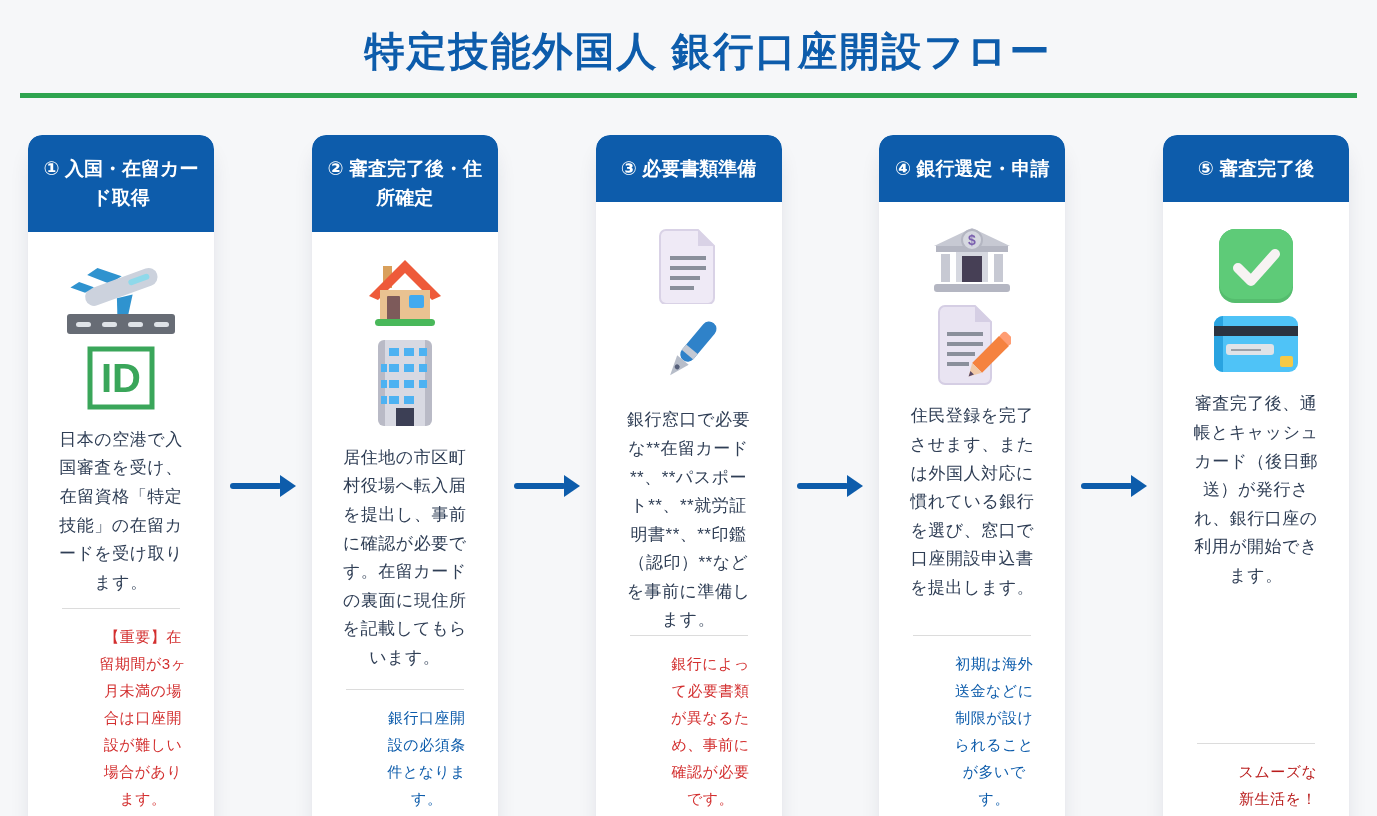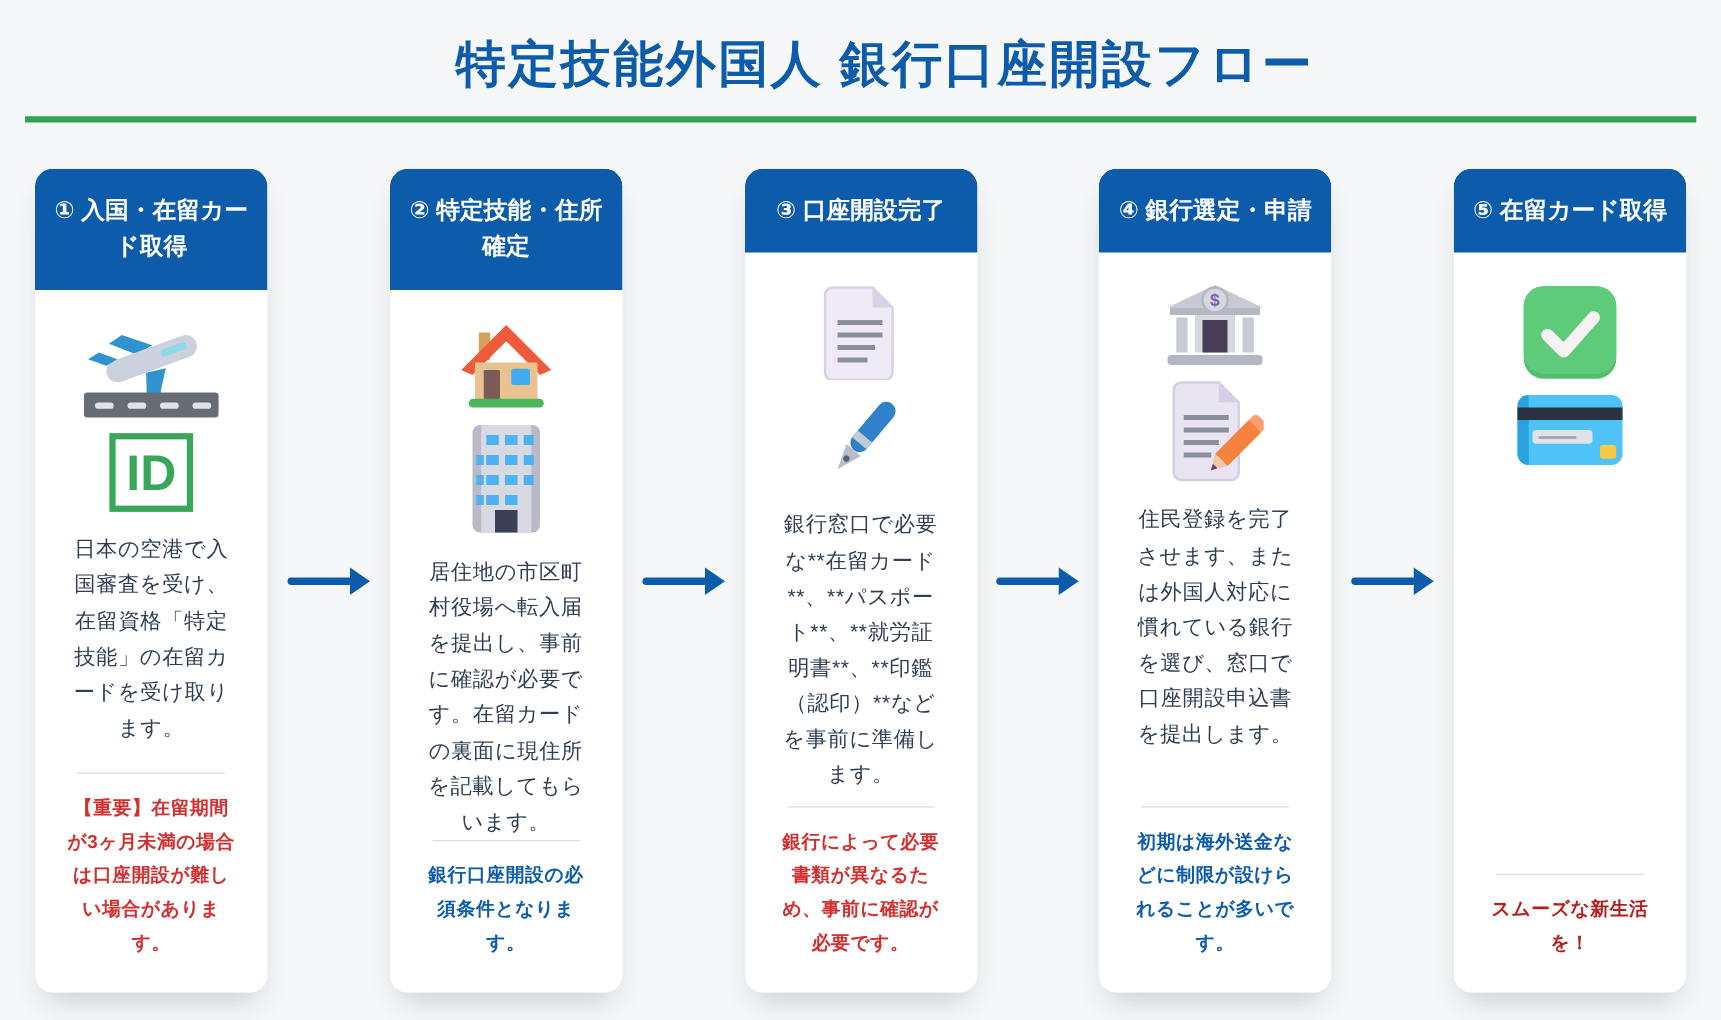--- a/index.html
+++ b/index.html
@@ -37,22 +37,23 @@
   .step-description {
     font-size:17px; line-height:1.68; letter-spacing:0.5px;
     text-align:center; padding:0 27px; color:#2f3e55;
   }
   .spacer { flex:1 1 auto; }
   .note-block { padding:0 20px 26px 20px; text-align:center; }
   .note-divider {
     border:0; border-top:1px solid #dcdcdc; margin:0 14px 14px 14px;
   }
   .step-note {
-    font-size:15px; font-weight:bold; line-height:1.8; letter-spacing:0.5px;
+    font-size:15px; font-weight:normal; line-height:1.8; letter-spacing:0.5px;
     padding:0 5px;
+    margin-left:44px;
   }
   .note-important { color:#d32f2f; }
   .note-info { color:#0d5cab; }
   .note-neutral { color:#b91c1c; }
   .arrow-cell {
     flex:1 1 auto; display:flex; align-items:center; justify-content:center;
   }
   .flow-arrow { display:flex; align-items:center; }
   .arrow-line { width:52px; height:6px; background:#0d5cab; border-radius:3px; }
   .arrow-head {
@@ -103,21 +104,21 @@
   </div>
 
   <div class="arrow-cell">
     <div class="flow-arrow">
       <div class="arrow-line"></div>
         <div class="arrow-head"></div>
     </div>
   </div>
 
   <div class="step-card">
-    <div class="step-header">② 特定技能・住所確定</div>
+    <div class="step-header">② 審査完了後・住所確定</div>
     <div class="icon-area">
       <svg class="icon-svg" width="76" height="70" viewBox="0 0 76 70">
         <rect x="16" y="8" width="9" height="22" fill="#d9a05b"></rect>
         <polygon points="38,2 74,38 65,42 38,15 11,42 2,38" fill="#ee5a3a"></polygon>
         <rect x="13" y="32" width="50" height="30" fill="#e9c291"></rect>
         <rect x="20" y="38" width="13" height="24" rx="1" fill="#7d5a5a"></rect>
         <rect x="42" y="37" width="15" height="13" rx="2" fill="#41aaf0"></rect>
         <rect x="8" y="61" width="60" height="7" rx="3.5" fill="#49b85a"></rect>
       </svg>
       <svg class="icon-svg" width="74" height="90" viewBox="0 0 74 90">
@@ -149,21 +150,21 @@
   </div>
 
   <div class="arrow-cell">
     <div class="flow-arrow">
       <div class="arrow-line"></div>
         <div class="arrow-head"></div>
     </div>
   </div>
 
   <div class="step-card">
-    <div class="step-header">③ 口座開設完了</div>
+    <div class="step-header">③ 必要書類準備</div>
     <div class="icon-area">
       <svg class="icon-svg" width="66" height="76" viewBox="0 0 66 76">
         <path d="M10 2 h32 l16 16 v52 a6 6 0 0 1 -6 6 h-42 a6 6 0 0 1 -6 -6 v-62 a6 6 0 0 1 6 -6 z" fill="#efeaf6" stroke="#d9d2e6" stroke-width="2"></path>
         <polygon points="42,2 58,18 42,18" fill="#d9d2e6"></polygon>
         <line x1="14" y1="30" x2="50" y2="30" stroke="#8a8f9b" stroke-width="4"></line>
         <line x1="14" y1="40" x2="50" y2="40" stroke="#8a8f9b" stroke-width="4"></line>
         <line x1="14" y1="50" x2="44" y2="50" stroke="#8a8f9b" stroke-width="4"></line>
         <line x1="14" y1="60" x2="38" y2="60" stroke="#8a8f9b" stroke-width="4"></line>
       </svg>
       <svg class="icon-svg" width="72" height="76" viewBox="0 0 72 76">
@@ -228,36 +229,37 @@
   </div>
 
   <div class="arrow-cell">
     <div class="flow-arrow">
       <div class="arrow-line"></div>
         <div class="arrow-head"></div>
     </div>
   </div>
 
   <div class="step-card">
-    <div class="step-header">⑤ 在留カード取得</div>
+    <div class="step-header">⑤ 審査完了後</div>
     <div class="icon-area">
       <svg class="icon-svg" width="76" height="76" viewBox="0 0 76 76">
         <rect x="1" y="1" width="74" height="74" rx="16" fill="#55bd6e"></rect>
         <rect x="1" y="1" width="74" height="70" rx="16" fill="#5ecb78"></rect>
         <path d="M20 40 L33 53 L57 26" fill="none" stroke="#f7f3f3" stroke-width="10" stroke-linecap="round" stroke-linejoin="round"></path>
       </svg>
       <svg class="icon-svg" width="88" height="60" viewBox="0 0 88 60">
         <rect x="2" y="2" width="84" height="56" rx="9" fill="#4fc3f7"></rect>
         <path d="M2 11 a9 9 0 0 1 9 -9 v56 a9 9 0 0 1 -9 -9 z" fill="#29a3e0"></path>
         <rect x="2" y="12" width="84" height="10" fill="#2b3340"></rect>
         <rect x="14" y="30" width="48" height="11" rx="3" fill="#dfe3e8"></rect>
         <rect x="19" y="35" width="30" height="2" fill="#9aa0a8"></rect>
         <rect x="68" y="42" width="13" height="11" rx="2" fill="#f6c945"></rect>
       </svg>
     </div>
+    <div class="step-description">審査完了後、通帳とキャッシュカード（後日郵送）が発行され、銀行口座の利用が開始できます。</div>
     <div class="spacer"></div>
     <div class="note-block">
       <hr class="note-divider">
       <div class="step-note note-neutral">スムーズな新生活を！</div>
     </div>
   </div>
 
 </div>
 
 </body></html>

